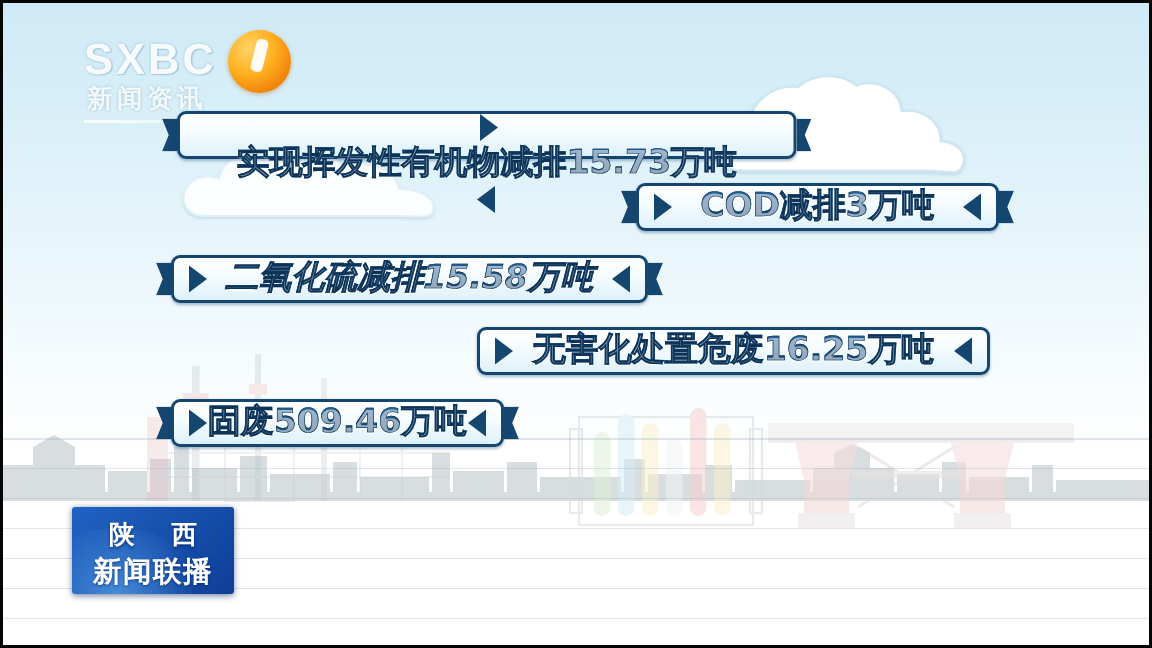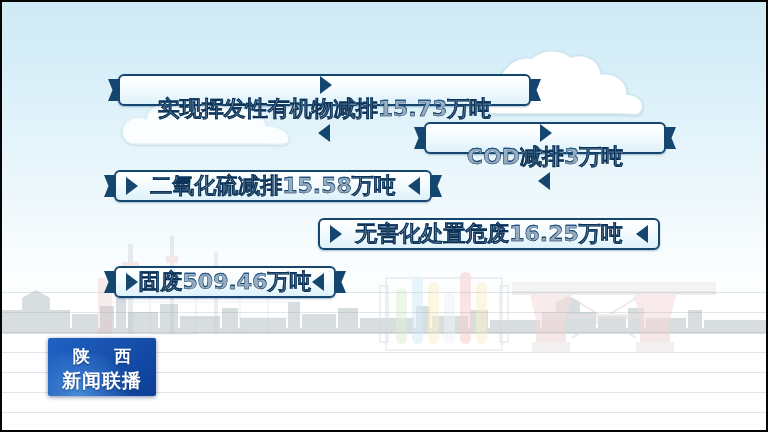--- a/index.html
+++ b/index.html
@@ -177,45 +177,51 @@
              C72,1 90,0 101,9 C114,4 130,12 131,26 C146,24 158,34 157,46
              C170,47 176,56 171,64 C168,69 160,66 150,66 Z" fill="#ffffff" stroke="#cfe6f0" stroke-width="1.6"></path>
   </svg>
 
   <svg class="cloud" style="left:120px;top:96px;width:190px;height:52px;" viewBox="0 0 190 52">
     <path d="M16,48 C4,48 0,38 4,30 C8,22 18,20 26,23 C30,8 48,0 66,5
              C80,-2 100,2 108,14 C126,10 144,18 146,30 C162,30 172,38 168,46
              C165,50 156,48 146,48 Z" fill="#fbfeff" stroke="#e3f1f7" stroke-width="1.4"></path>
   </svg>
 
+  <div id="stationLogo">
+    <div id="sxbcText">SXBC</div>
+    <div id="logoBall"></div>
+    <div id="sxbcSub">新闻资讯</div>
+    <div id="logoUnderline"></div>
+  </div>
 
   <div id="bannerLayer">
       <div class="banner" style="left: 108px; top: 74px;">
         <div class="tail-l"></div>
         <div class="bn-body" style="width: 413px; flex-direction: column;">
           <span class="chev-l"></span>
           <span class="bn-text" style="flex: 1 1 0%; text-align: center;">实现挥发性有机物减排15.73万吨</span>
           <span class="chev-r"></span>
         </div>
         <div class="tail-r"></div>
       </div>
       <div class="banner" style="left: 414px; top: 122px;">
         <div class="tail-l"></div>
-        <div class="bn-body" style="width: 242px; flex-direction: column;">
+        <div class="bn-body" style="width: 242px;">
           <span class="chev-l"></span>
           <span class="bn-text" style="flex: 1 1 0%; text-align: center;">COD减排3万吨</span>
           <span class="chev-r"></span>
         </div>
         <div class="tail-r"></div>
       </div>
       <div class="banner" style="left: 104px; top: 170px;">
         <div class="tail-l"></div>
         <div class="bn-body" style="width: 318px;">
           <span class="chev-l"></span>
-          <span class="bn-text" style="flex: 1 1 0%; text-align: center;">二氧化硫减排15.58万吨</span>
+          <span class="bn-text" style="flex: 1 1 0%; text-align: center; font-style: italic;">二氧化硫减排15.58万吨</span>
           <span class="chev-r"></span>
         </div>
         <div class="tail-r"></div>
       </div>
       <div class="banner" style="left: 318px; top: 218px; flex-direction: column;">
         <div class="tail-l"></div>
         <div class="bn-body" style="width: 342px;">
           <span class="chev-l"></span>
           <span class="bn-text" style="flex: 1 1 0%; text-align: center;">无害化处置危废16.25万吨</span>
           <span class="chev-r"></span>

